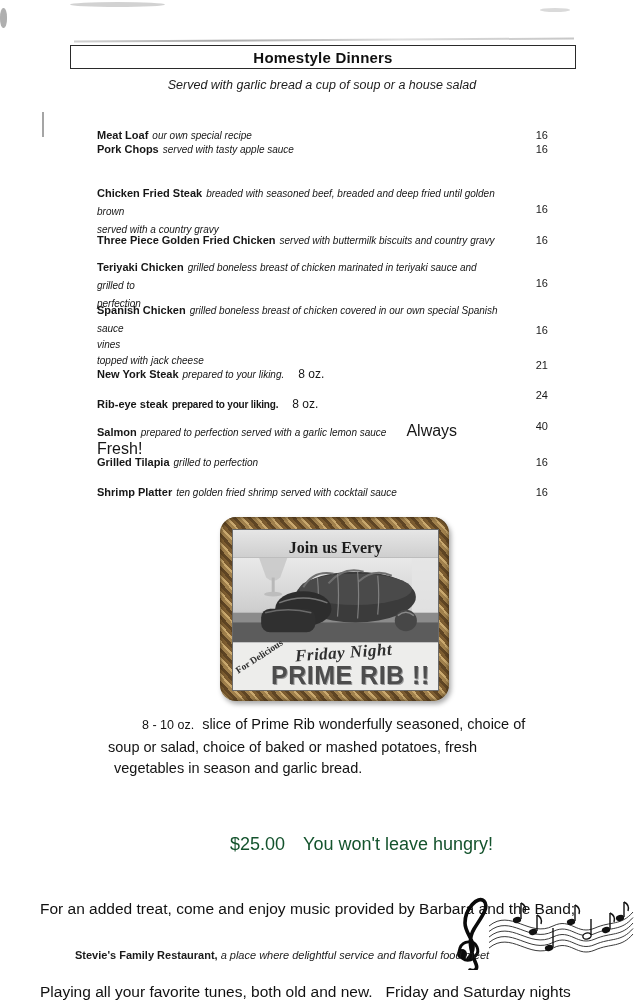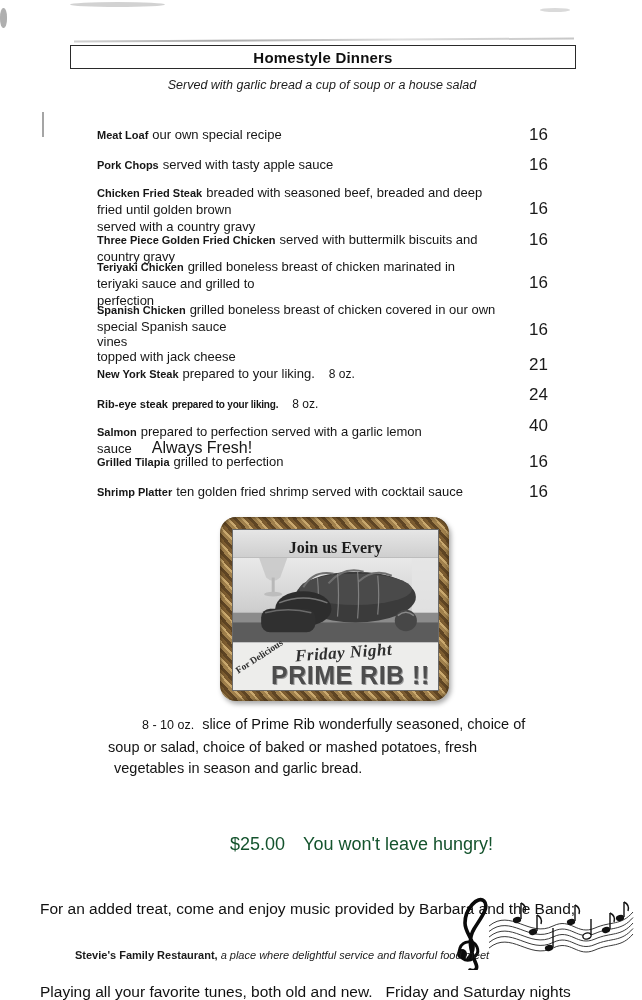--- a/index.html
+++ b/index.html
@@ -22,25 +22,25 @@
   .header-box{position:absolute;left:70px;top:45px;width:504px;height:22px;
     border:1.5px solid #2a2a2a;background:#fff;display:flex;align-items:center;justify-content:center;}
   .header-title{font-weight:bold;font-size:15px;letter-spacing:.2px;color:#101010;}
   .subtitle{position:absolute;left:70px;top:78px;width:504px;text-align:center;
     font-style:italic;font-size:12.5px;color:#1c1c1c;}
 
   
   #menu{position:absolute;left:97px;top:122px;width:451px;height:390px;}
   .mrow{position:absolute;left:0;width:100%;line-height:16px;color:#161616;}
   .mname{font-weight:bold;font-size:11px;margin-right:4px;}
-  .mdesc{font-size:13px;}
+  .mdesc{font-style:italic;font-size:10px;}
   .bolddesc{font-weight:bold;font-size:10px;letter-spacing:-.2px;}
   .msize{font-size:12px;margin-left:14px;}
   .mnote{font-size:16px;margin-left:20px;}
-  .mprice{position:absolute;right:0;font-size:17px;color:#1a1a1a;}
+  .mprice{position:absolute;right:0;font-size:11px;color:#1a1a1a;}
   .mtext{padding-right:50px;}
 
   
   .rope-frame{position:absolute;left:220px;top:517px;width:229px;height:184px;
     box-sizing:border-box;padding:12px;border-radius:16px;
     background:repeating-linear-gradient(48deg,#5f4524 0 3px,#a0804c 3px 6px,#c9a86e 6px 8px,#7c5c30 8px 11px);
     box-shadow:2px 3px 5px rgba(0,0,0,.35), inset 0 0 4px #3a2a12;}
   .rope-inner{width:100%;height:100%;background:#f2f2f0;border:1px solid #6a6a6a;
     display:flex;flex-direction:column;overflow:hidden;}
   .banner-top{height:27px;background:linear-gradient(#e6e6e6,#cfcfcf);
@@ -96,21 +96,21 @@
   </div>
   <div class="subtitle">Served with garlic bread a cup of soup or a house salad</div>
 
   <div id="menu">
 
     <div class="mrow" style="top:4px">
       <div class="mtext"><span class="mname">Meat Loaf</span><span class="mdesc">our own special recipe</span></div>
       <span class="mprice" style="top:1px">16</span>
     </div>
 
-    <div class="mrow" style="top:34px">
+    <div class="mrow" style="top:18px">
       <div class="mtext"><span class="mname">Pork Chops</span><span class="mdesc">served with tasty apple sauce</span></div>
       <span class="mprice" style="top:1px">16</span>
     </div>
 
     <div class="mrow" style="top:62px">
       <div class="mtext">
         <span class="mname">Chicken Fried Steak</span><span class="mdesc">breaded with seasoned beef, breaded and deep fried until golden brown</span>
         <div><span class="mdesc">served with a country gravy</span></div>
       </div>
       <span class="mprice" style="top:17px">16</span>

